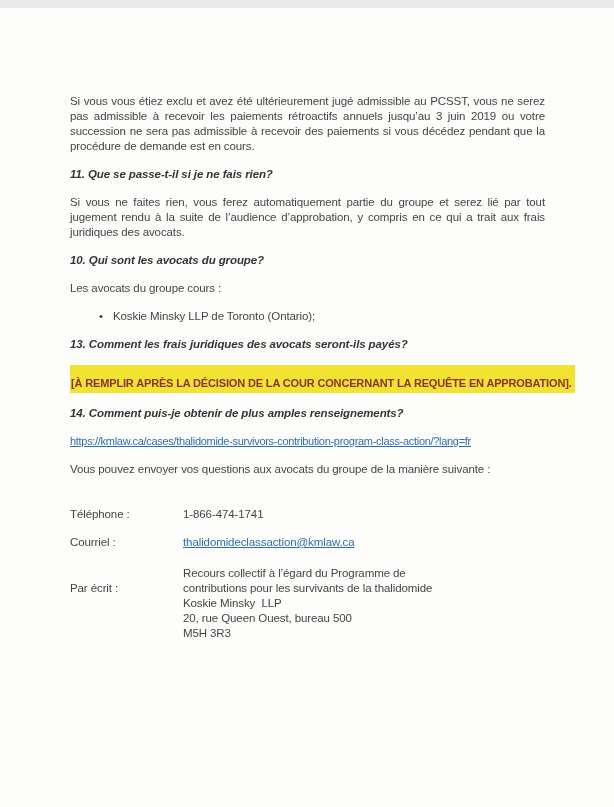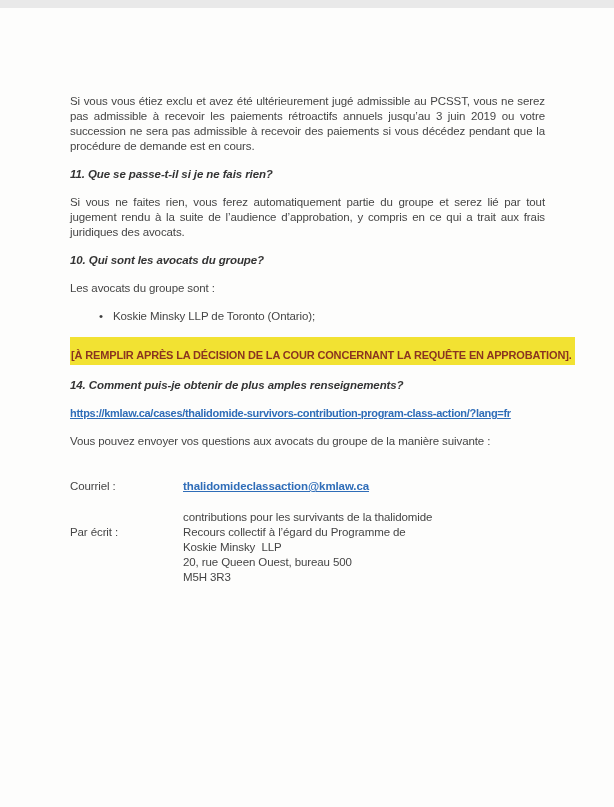--- a/index.html
+++ b/index.html
@@ -56,21 +56,21 @@
     font-size: 11px;
     letter-spacing: -0.15px;
     padding: 11px 3px 2px 1px;
   }
   .url-line {
     margin: 0 0 13px 0;
     white-space: nowrap;
   }
   a.doc-link {
     color: var(--link-blue, #2f6db8);
-    font-weight: bold;
+    font-weight: normal;
     text-decoration: underline;
   }
   .url-line a.doc-link {
     font-size: 11px;
     letter-spacing: -0.3px;
   }
   .para.before-contacts {
     margin-bottom: 30px;
   }
   .contact-row {
@@ -99,53 +99,58 @@
 <body>
 
 <div class="page">
 
   <p class="para">Si vous vous étiez exclu et avez été ultérieurement jugé admissible au PCSST, vous ne serez pas admissible à recevoir les paiements rétroactifs annuels jusqu’au 3 juin 2019 ou votre succession ne sera pas admissible à recevoir des paiements si vous décédez pendant que la procédure de demande est en cours.</p>
 
   <p class="q-heading">11. Que se passe-t-il si je ne fais rien?</p>
   <p class="para">Si vous ne faites rien, vous ferez automatiquement partie du groupe et serez lié par tout jugement rendu à la suite de l’audience d’approbation, y compris en ce qui a trait aux frais juridiques des avocats.</p>
 
   <p class="q-heading">10. Qui sont les avocats du groupe?</p>
-  <p class="para">Les avocats du groupe sont :</p>
+  <p class="para">Les avocats du groupe cours :</p>
 
   <div class="bullet-list">
     <span class="bullet-dot">•</span>
     <span class="bullet-text">Koskie Minsky LLP de Toronto (Ontario);</span>
   </div>
 
 
+  <p class="q-heading">13. Comment les frais juridiques des avocats seront-ils payés?</p>
 
   <p class="highlight-line">
     <span class="highlight-text">[À REMPLIR APRÈS LA DÉCISION DE LA COUR CONCERNANT LA REQUÊTE EN APPROBATION].</span>
   </p>
 
   <p class="q-heading">14. Comment puis-je obtenir de plus amples renseignements?</p>
 
   <p class="url-line">
     <a href="#" class="doc-link">https://kmlaw.ca/cases/thalidomide-survivors-contribution-program-class-action/?lang=fr</a>
   </p>
 
   <p class="para before-contacts">Vous pouvez envoyer vos questions aux avocats du groupe de la manière suivante :</p>
 
+  <div class="contact-row">
+    <span class="contact-label">Téléphone :</span>
+    <span class="contact-value">1-866-474-1741</span>
+  </div>
 
   <div class="contact-row email-row">
     <span class="contact-label">Courriel :</span>
     <span class="contact-value">
       <a href="#" class="doc-link">thalidomideclassaction@kmlaw.ca</a>
     </span>
   </div>
 
   <div class="contact-row">
     <span class="contact-label shifted">Par écrit :</span>
     <span class="contact-value">
+      <div class="address-line">Recours collectif à l’égard du Programme de</div>
       <div class="address-line">contributions pour les survivants de la thalidomide</div>
-      <div class="address-line">Recours collectif à l’égard du Programme de</div>
       <div class="address-line">Koskie Minsky  LLP</div>
       <div class="address-line">20, rue Queen Ouest, bureau 500</div>
       <div class="address-line">M5H 3R3</div>
     </span>
   </div>
 
 </div>
 
 </body></html>

